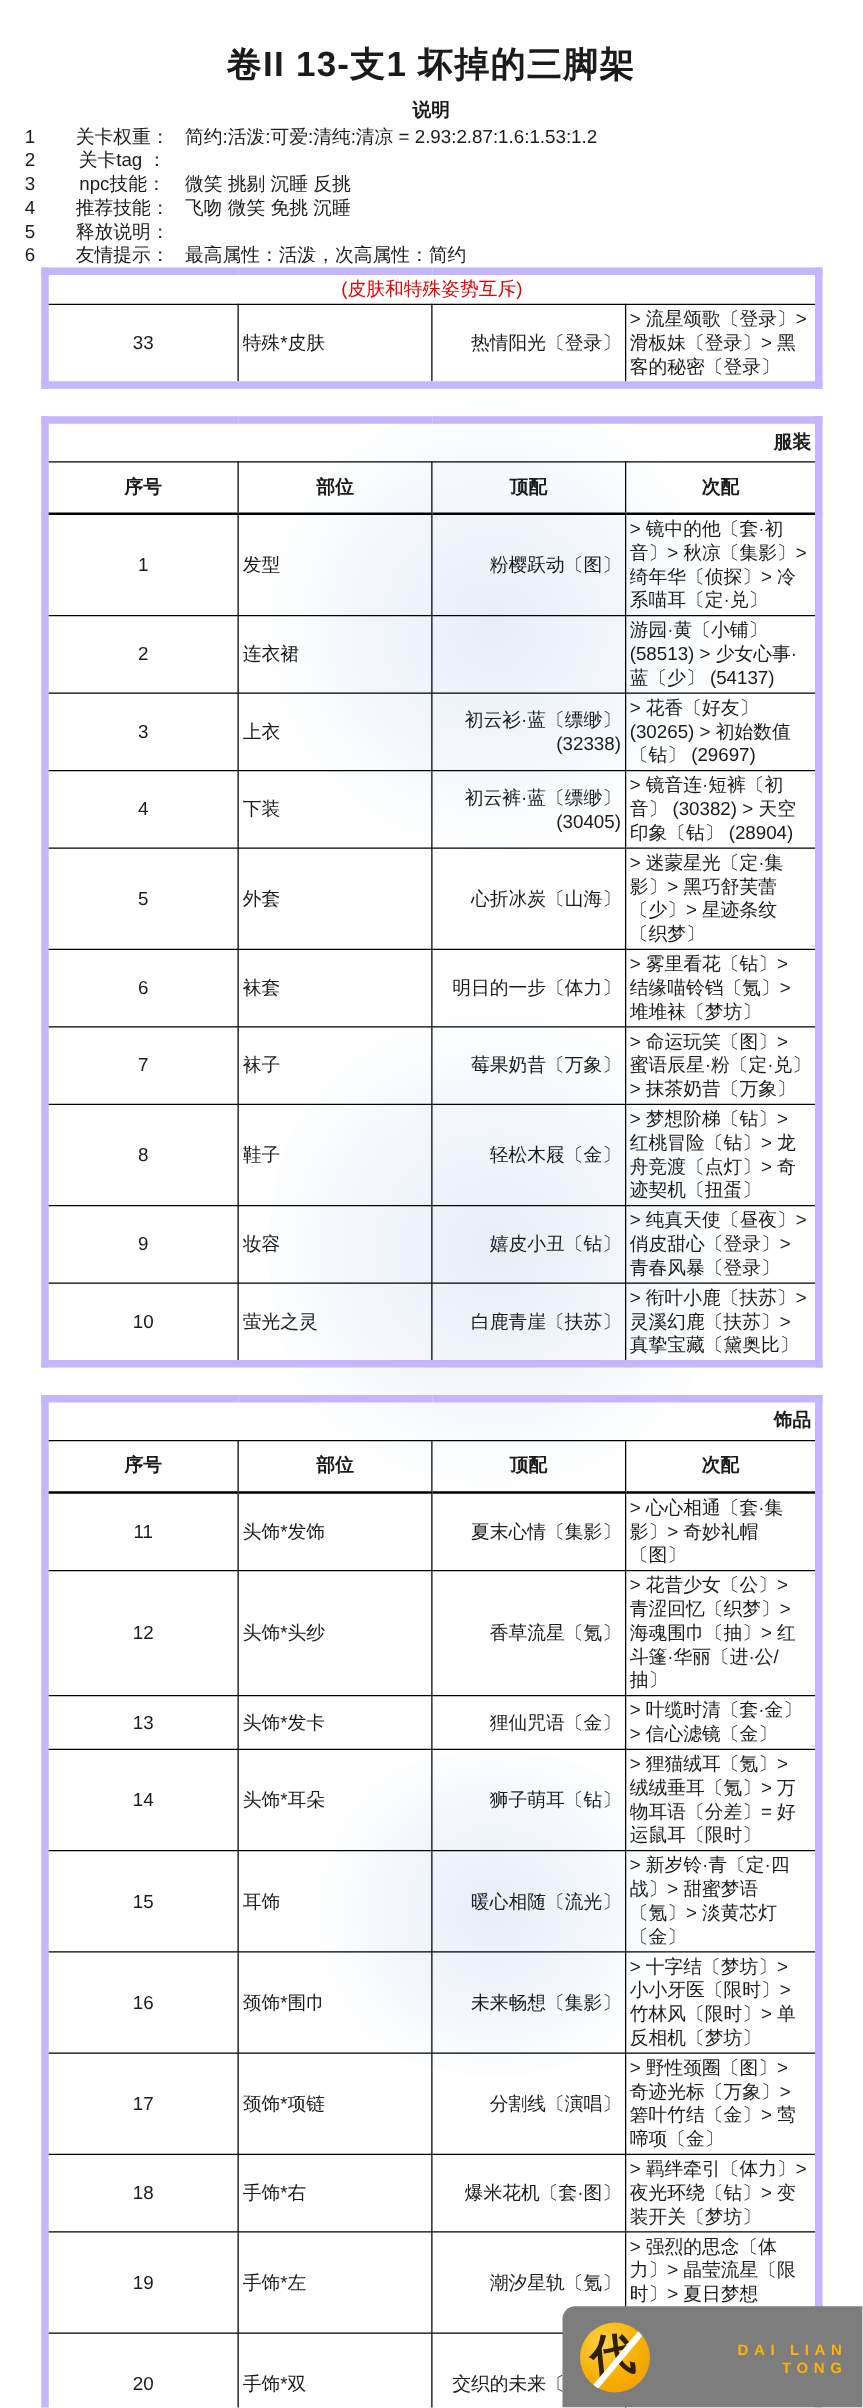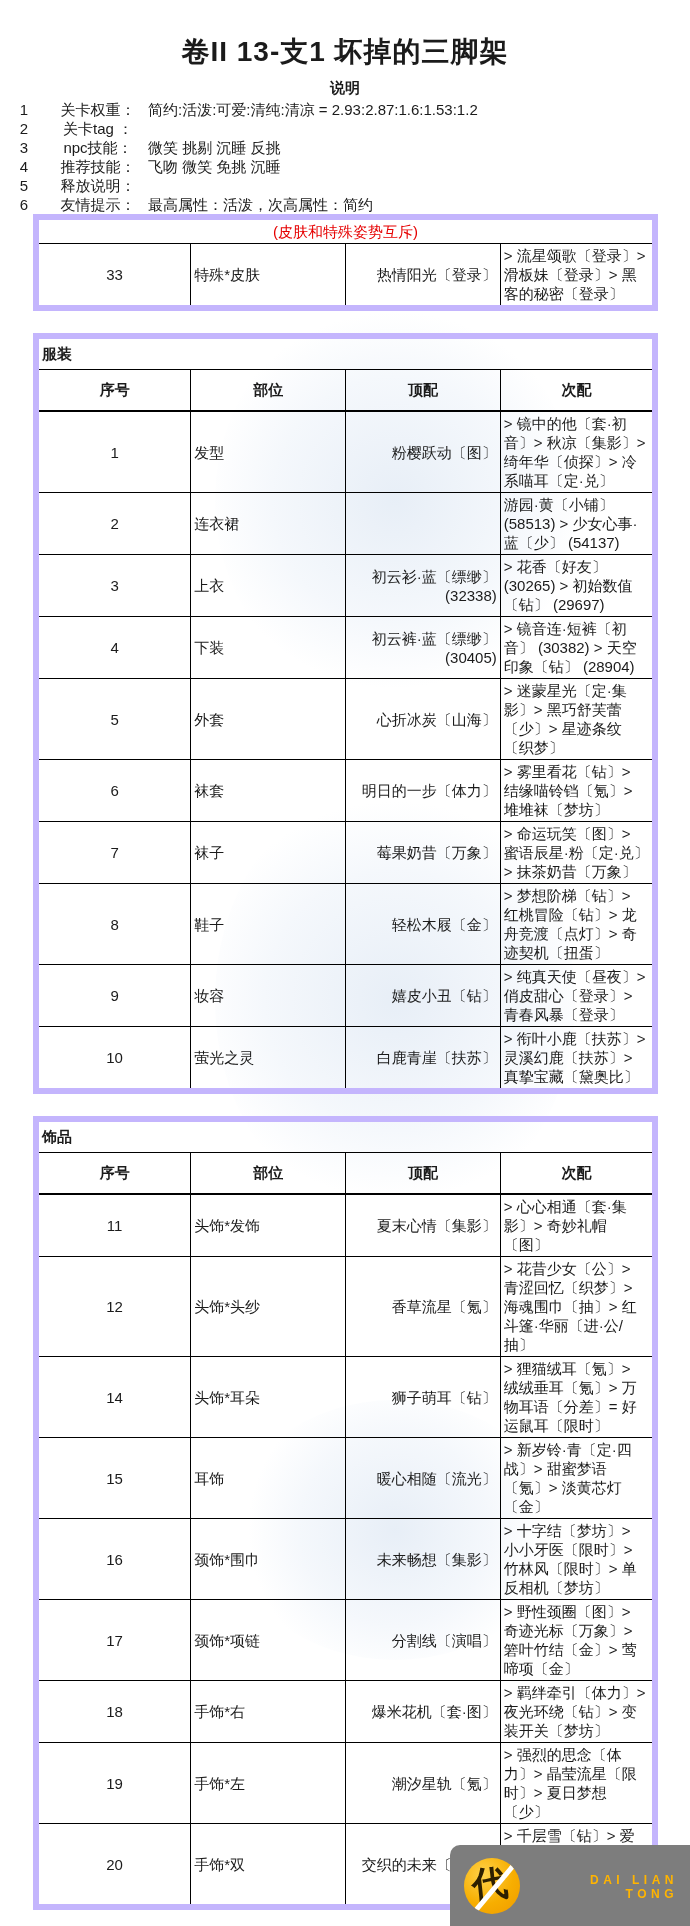--- a/index.html
+++ b/index.html
@@ -28,21 +28,21 @@
   .notes { margin-top:2px; font-size:15px; line-height:19px; }
   .note-line { display:flex; }
   .note-num { width:48px; text-align:center; }
   .note-label { width:100px; text-align:center; white-space:nowrap; }
   .note-value { flex:1; }
 
   table.gtable { border-collapse:collapse; width:625px; margin:0 0 0 33px; table-layout:fixed;
                  background:transparent; }
   table.gtable td { border:1px solid #000; font-size:15px; line-height:19px; padding:2px 3px; vertical-align:middle; }
   table.gtable { border:6px solid #c4b5fd; }
-  td.t-title { text-align:left; font-weight:bold; height:33px; border-bottom-width:2px; }
+  td.t-title { text-align:right; font-weight:bold; height:33px; border-bottom-width:2px; }
   tr.t-head td { text-align:center; font-weight:bold; height:42px; border-bottom-width:2px; }
   .c-num  { width:69px; text-align:center; }
   .c-part { width:92px; padding:2px 1px; }
   .c-top  { width:222px; text-align:right; padding-left:6px; }
   .c-next { text-align:left; }
   .c-next .wrap { overflow:hidden; }
   tr.data-row { height:42px; }
 
   .skin-table { margin-top:12px; }
   td.skin-note { text-align:center; padding-right:216px; color:#e60000; font-size:15px; height:26px; }
@@ -281,20 +281,30 @@
     <td class="c-num">12</td>
     <td class="c-part">头饰*头纱</td>
     <td class="c-top">香草流星〔氪〕</td>
     <td class="c-next">
       <div class="wrap">
               <div class="inner">&gt; 花昔少女〔公〕&gt; 青涩回忆〔织梦〕&gt; 海魂围巾〔抽〕&gt; 红斗篷·华丽〔进·公/抽〕</div>
             </div>
     </td>
   </tr>
         <tr class="data-row">
+    <td class="c-num">13</td>
+    <td class="c-part">头饰*发卡</td>
+    <td class="c-top">狸仙咒语〔金〕</td>
+    <td class="c-next">
+      <div class="wrap">
+              <div class="inner">&gt; 叶缆时清〔套·金〕&gt; 信心滤镜〔金〕</div>
+            </div>
+    </td>
+  </tr>
+        <tr class="data-row">
     <td class="c-num">14</td>
     <td class="c-part">头饰*耳朵</td>
     <td class="c-top">狮子萌耳〔钻〕</td>
     <td class="c-next">
       <div class="wrap">
               <div class="inner">&gt; 狸猫绒耳〔氪〕&gt; 绒绒垂耳〔氪〕&gt; 万物耳语〔分差〕= 好运鼠耳〔限时〕</div>
             </div>
     </td>
   </tr>
         <tr class="data-row">

